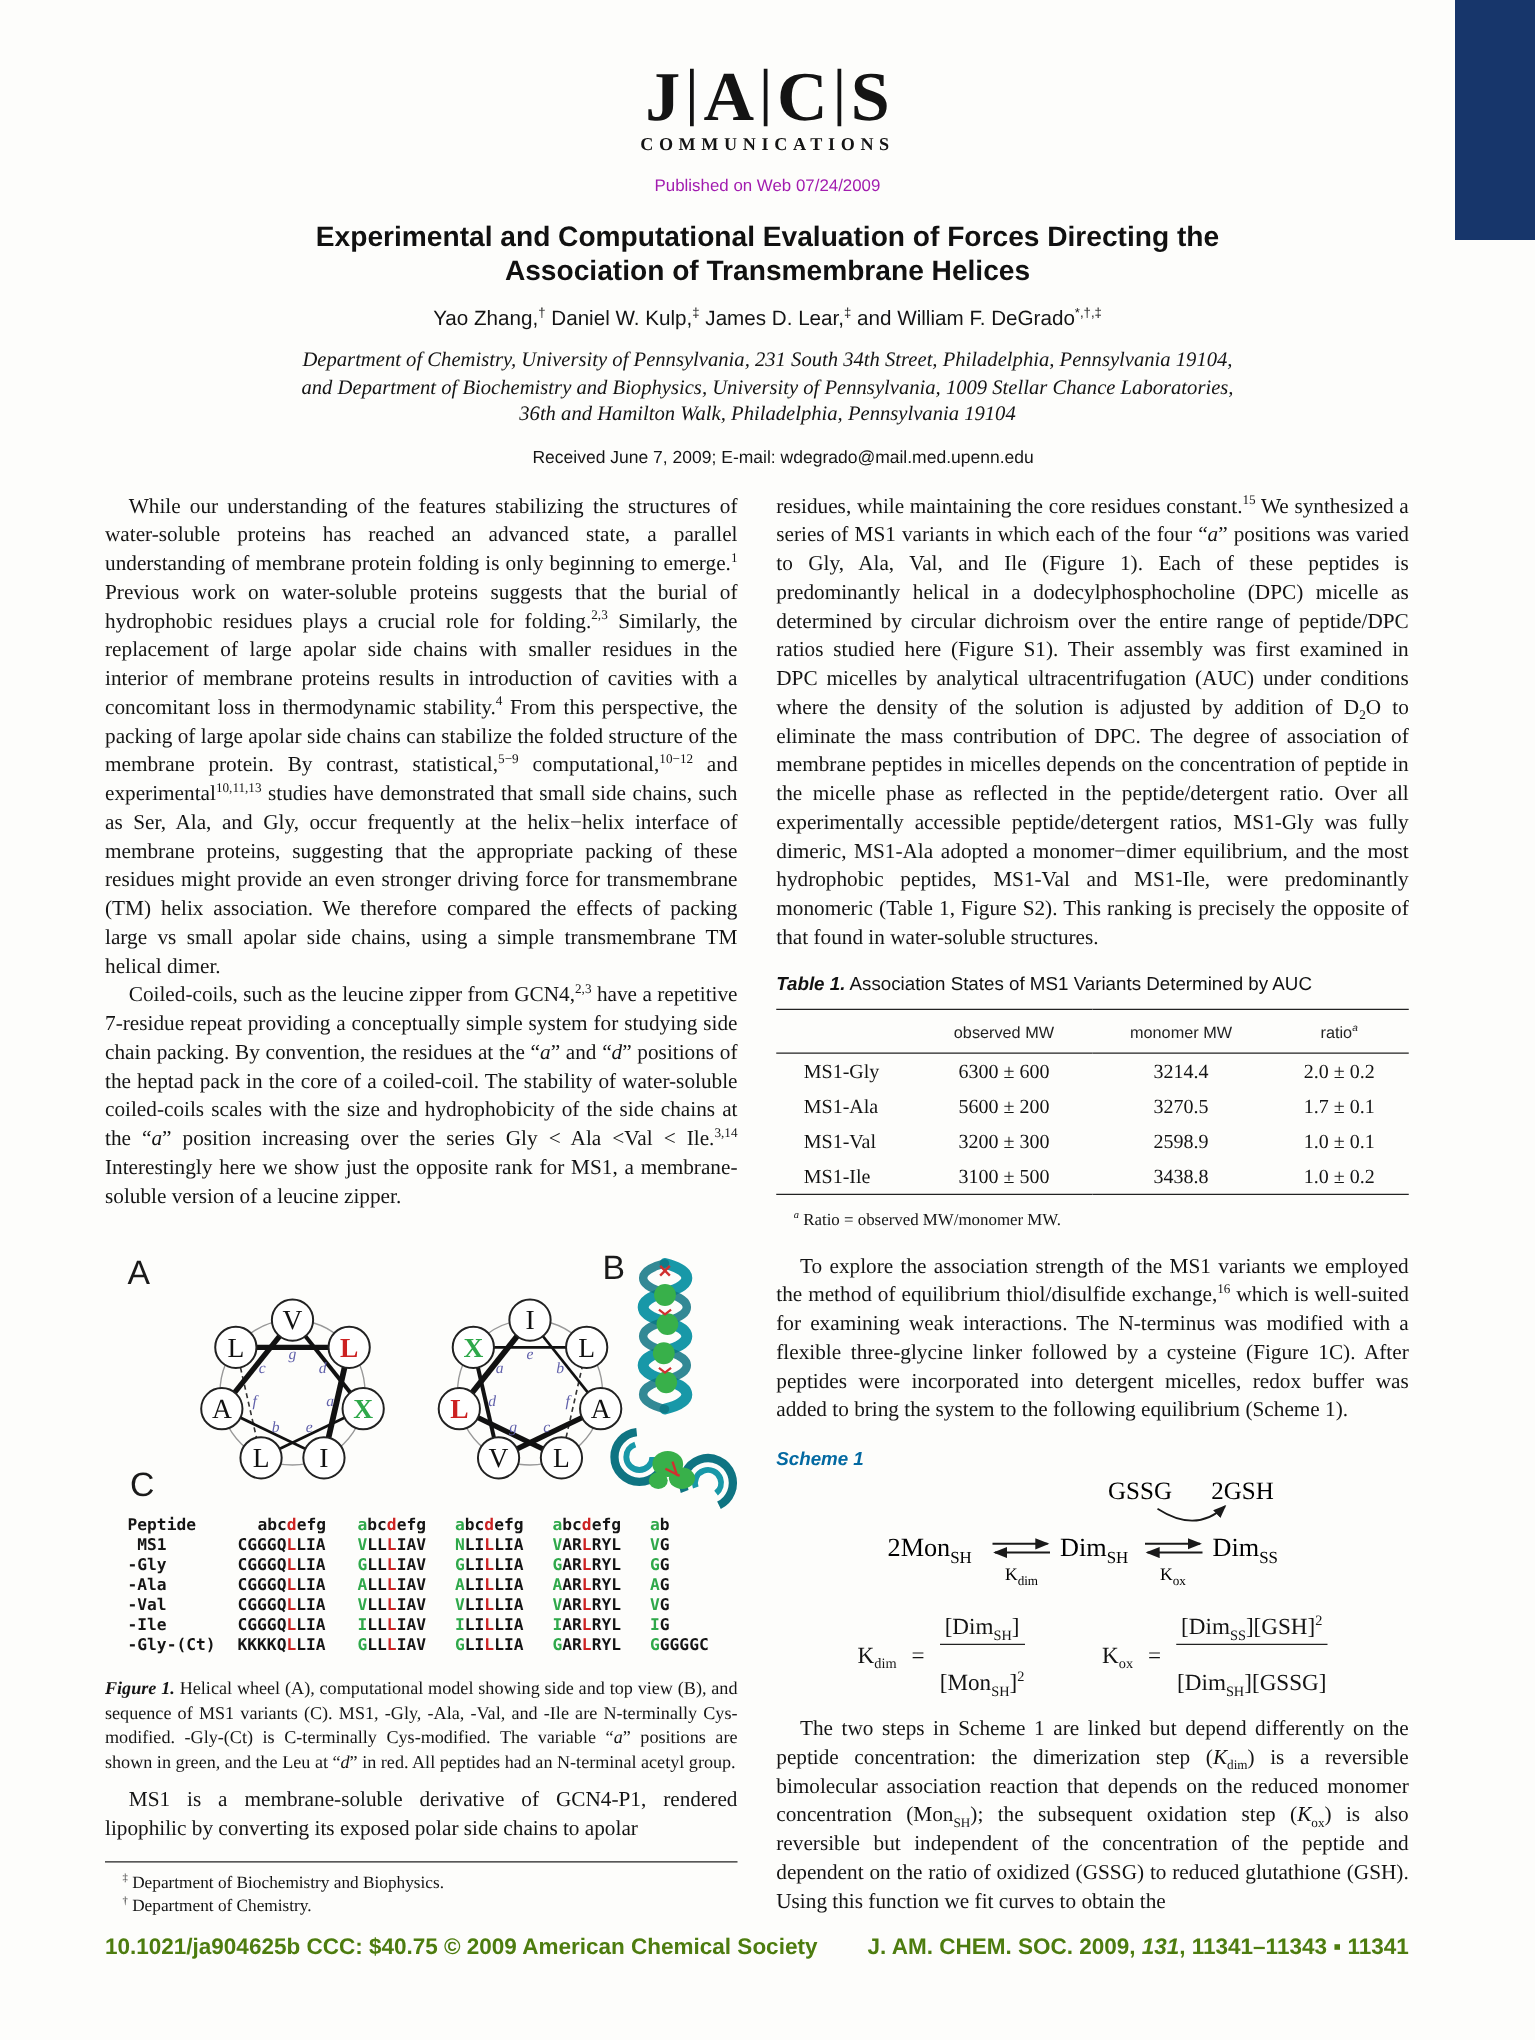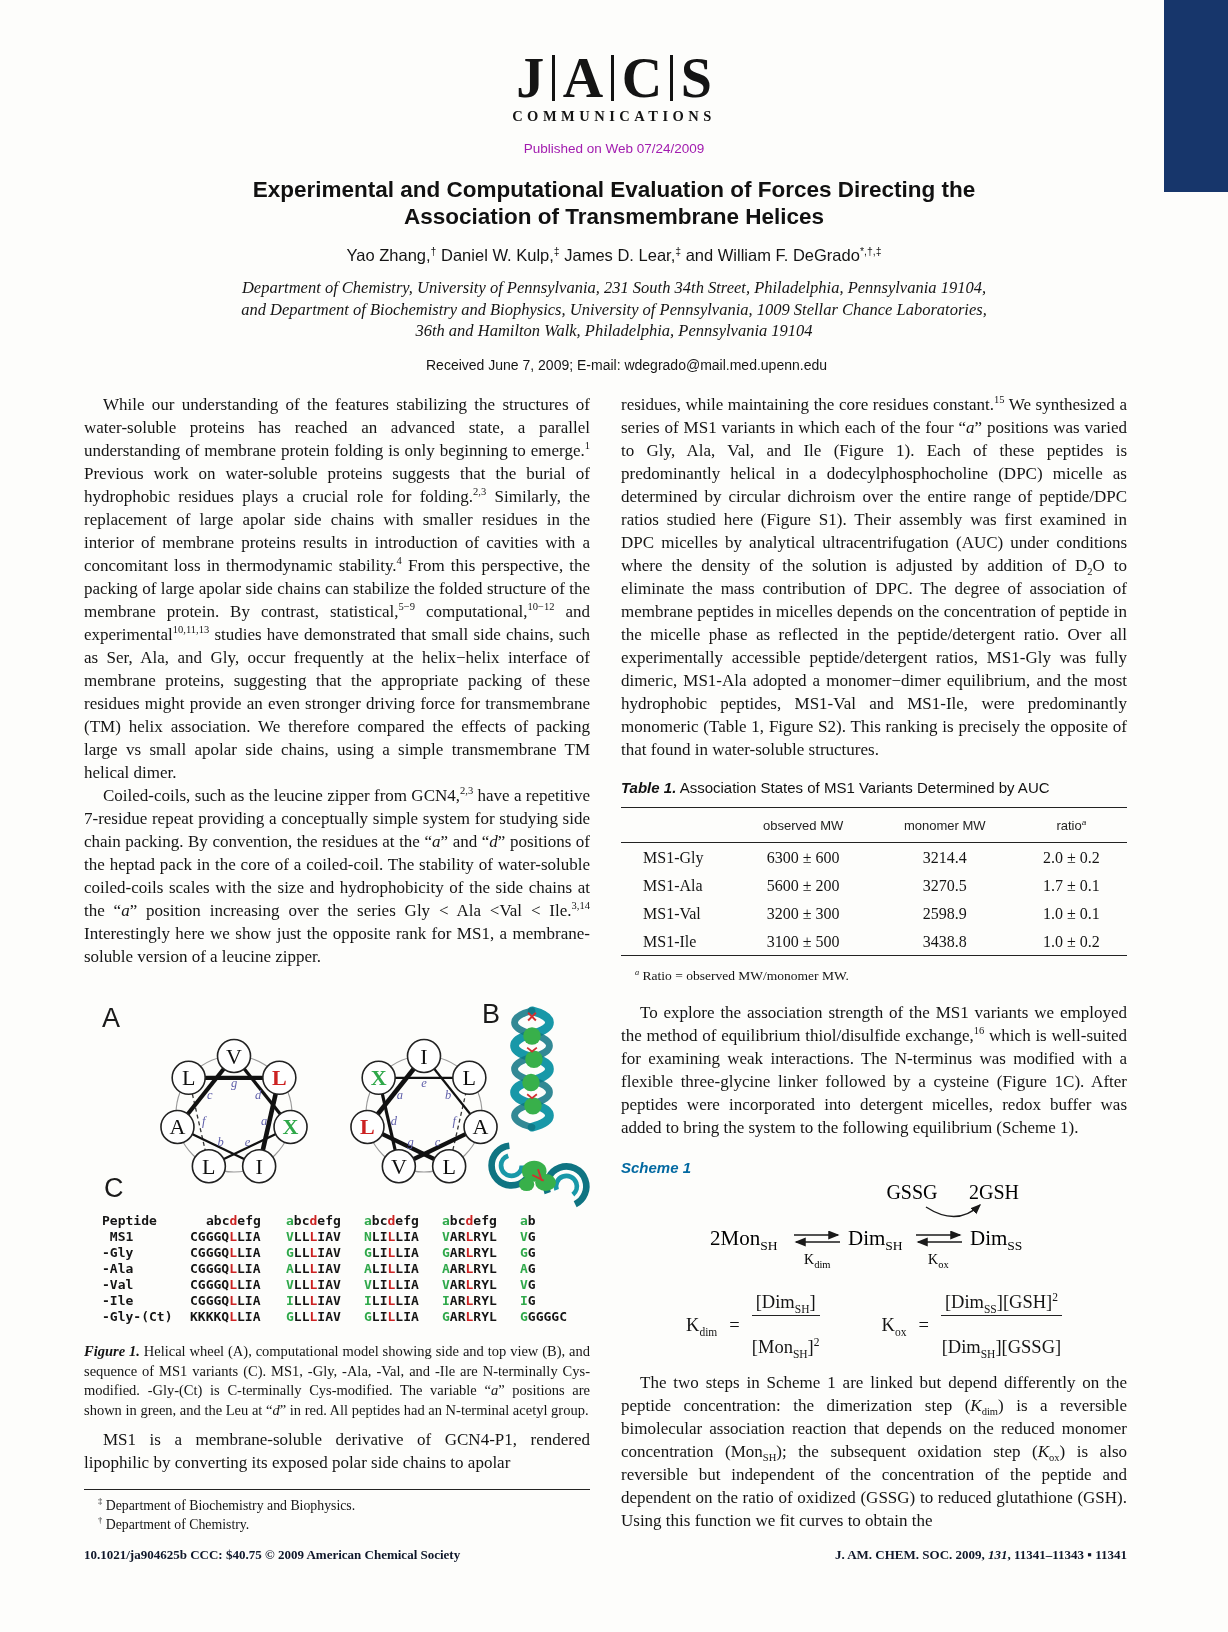--- a/index.html
+++ b/index.html
@@ -62,21 +62,21 @@
   .scheme-label{font-family:"Liberation Sans",sans-serif;font-size:15px;font-weight:bold;font-style:italic;margin:17px 0 0 0;text-indent:0;text-align:left;color:#0369a1;}
   #scheme-svg{display:block;margin:2px auto 0 auto;}
   .eqrow{display:flex;justify-content:center;align-items:center;gap:12px;margin:10px 0 12px 0;font-size:18.5px;text-indent:0;}
   .eqgap{width:38px;}
   .frac{display:inline-flex;flex-direction:column;text-align:center;gap:19px;}
   .frac .num{border-bottom:1.3px solid #222;padding:0 4px 1px 4px;}
   .frac .den{padding-top:1px;}
   
   .footnotes{position:absolute;left:84px;top:1489px;width:506px;border-top:1.2px solid #222;padding-top:7px;font-size:13.8px;line-height:18.5px;}
   .footnotes div{text-indent:14px;}
-  .pagefooter{position:absolute;left:84px;top:1547px;width:1043px;display:flex;justify-content:space-between;font-family:Liberation Serif, serif;font-size:13px;font-weight:bold;color:#0f172a;}
+  .pagefooter{position:absolute;left:84px;top:1547px;width:1043px;display:flex;justify-content:space-between;font-family:Liberation Sans, sans-serif;font-size:18px;font-weight:bold;color:#4d7c0f;}
   .pagefooter i{font-weight:bold;}
 </style>
 </head>
 <body>
 
 <div class="corner-bar"></div>
 
 <div class="masthead">
   <div class="jacs-logo">
     <span>J</span>

